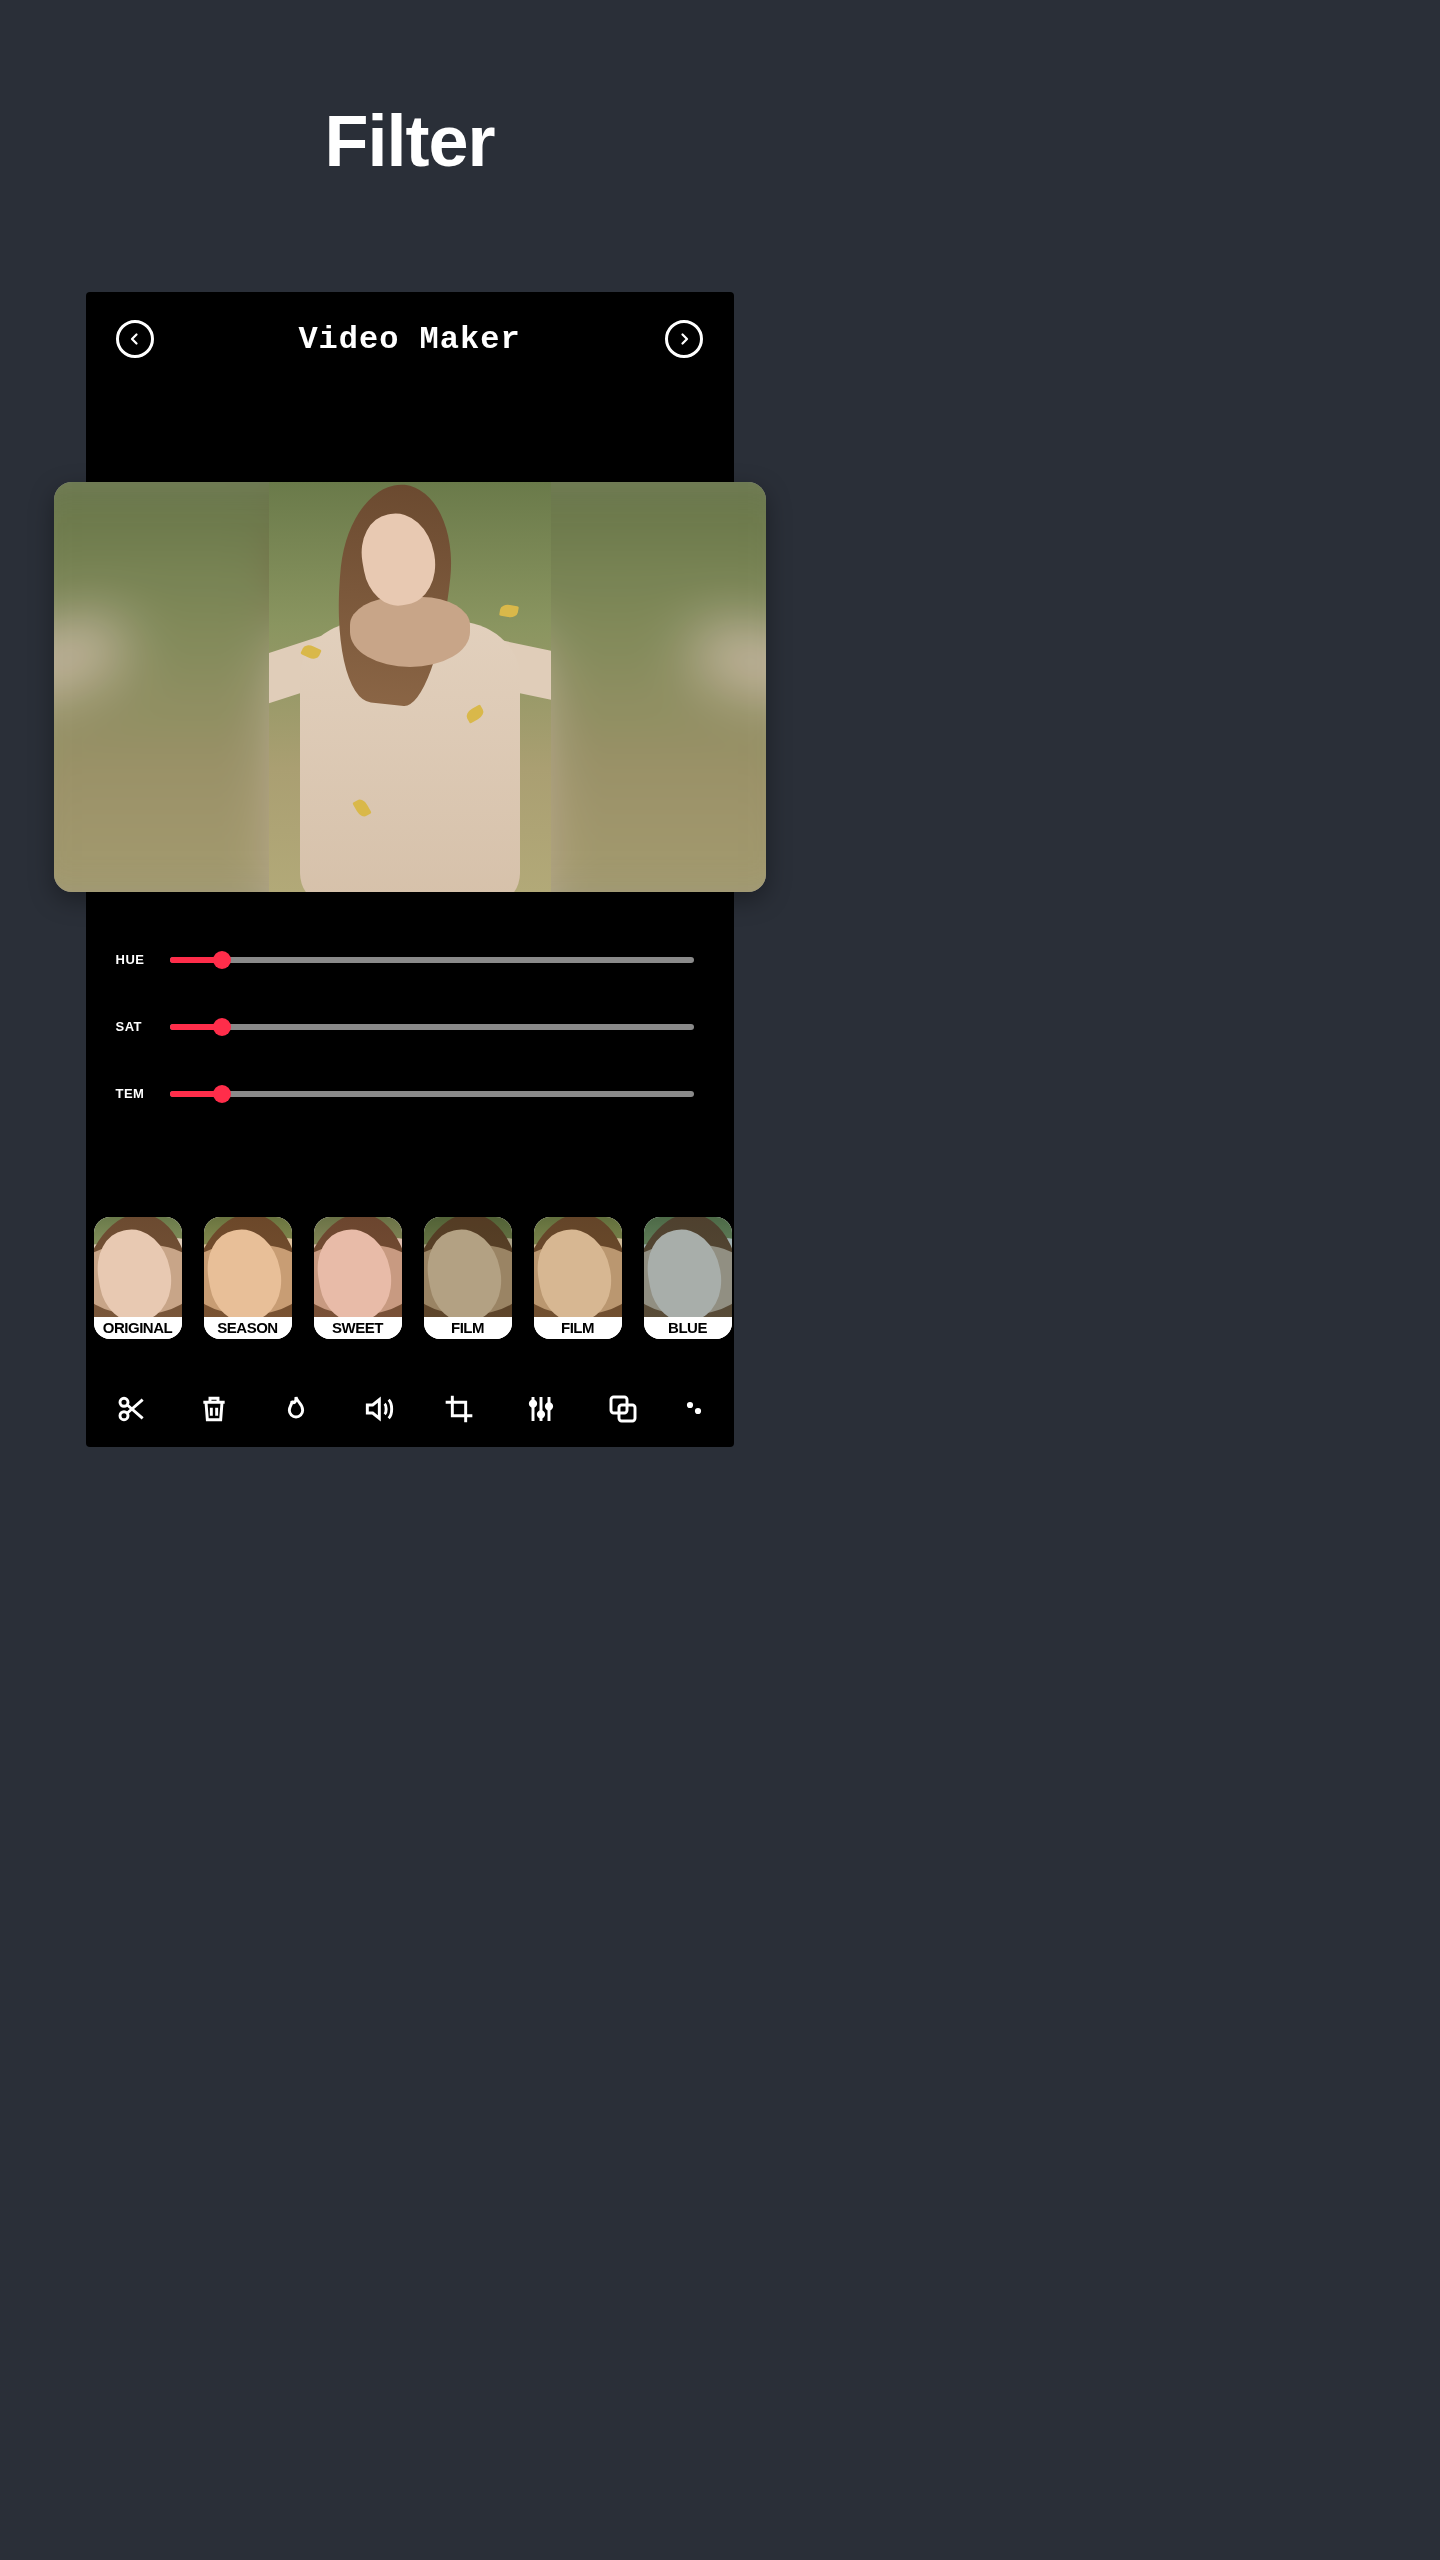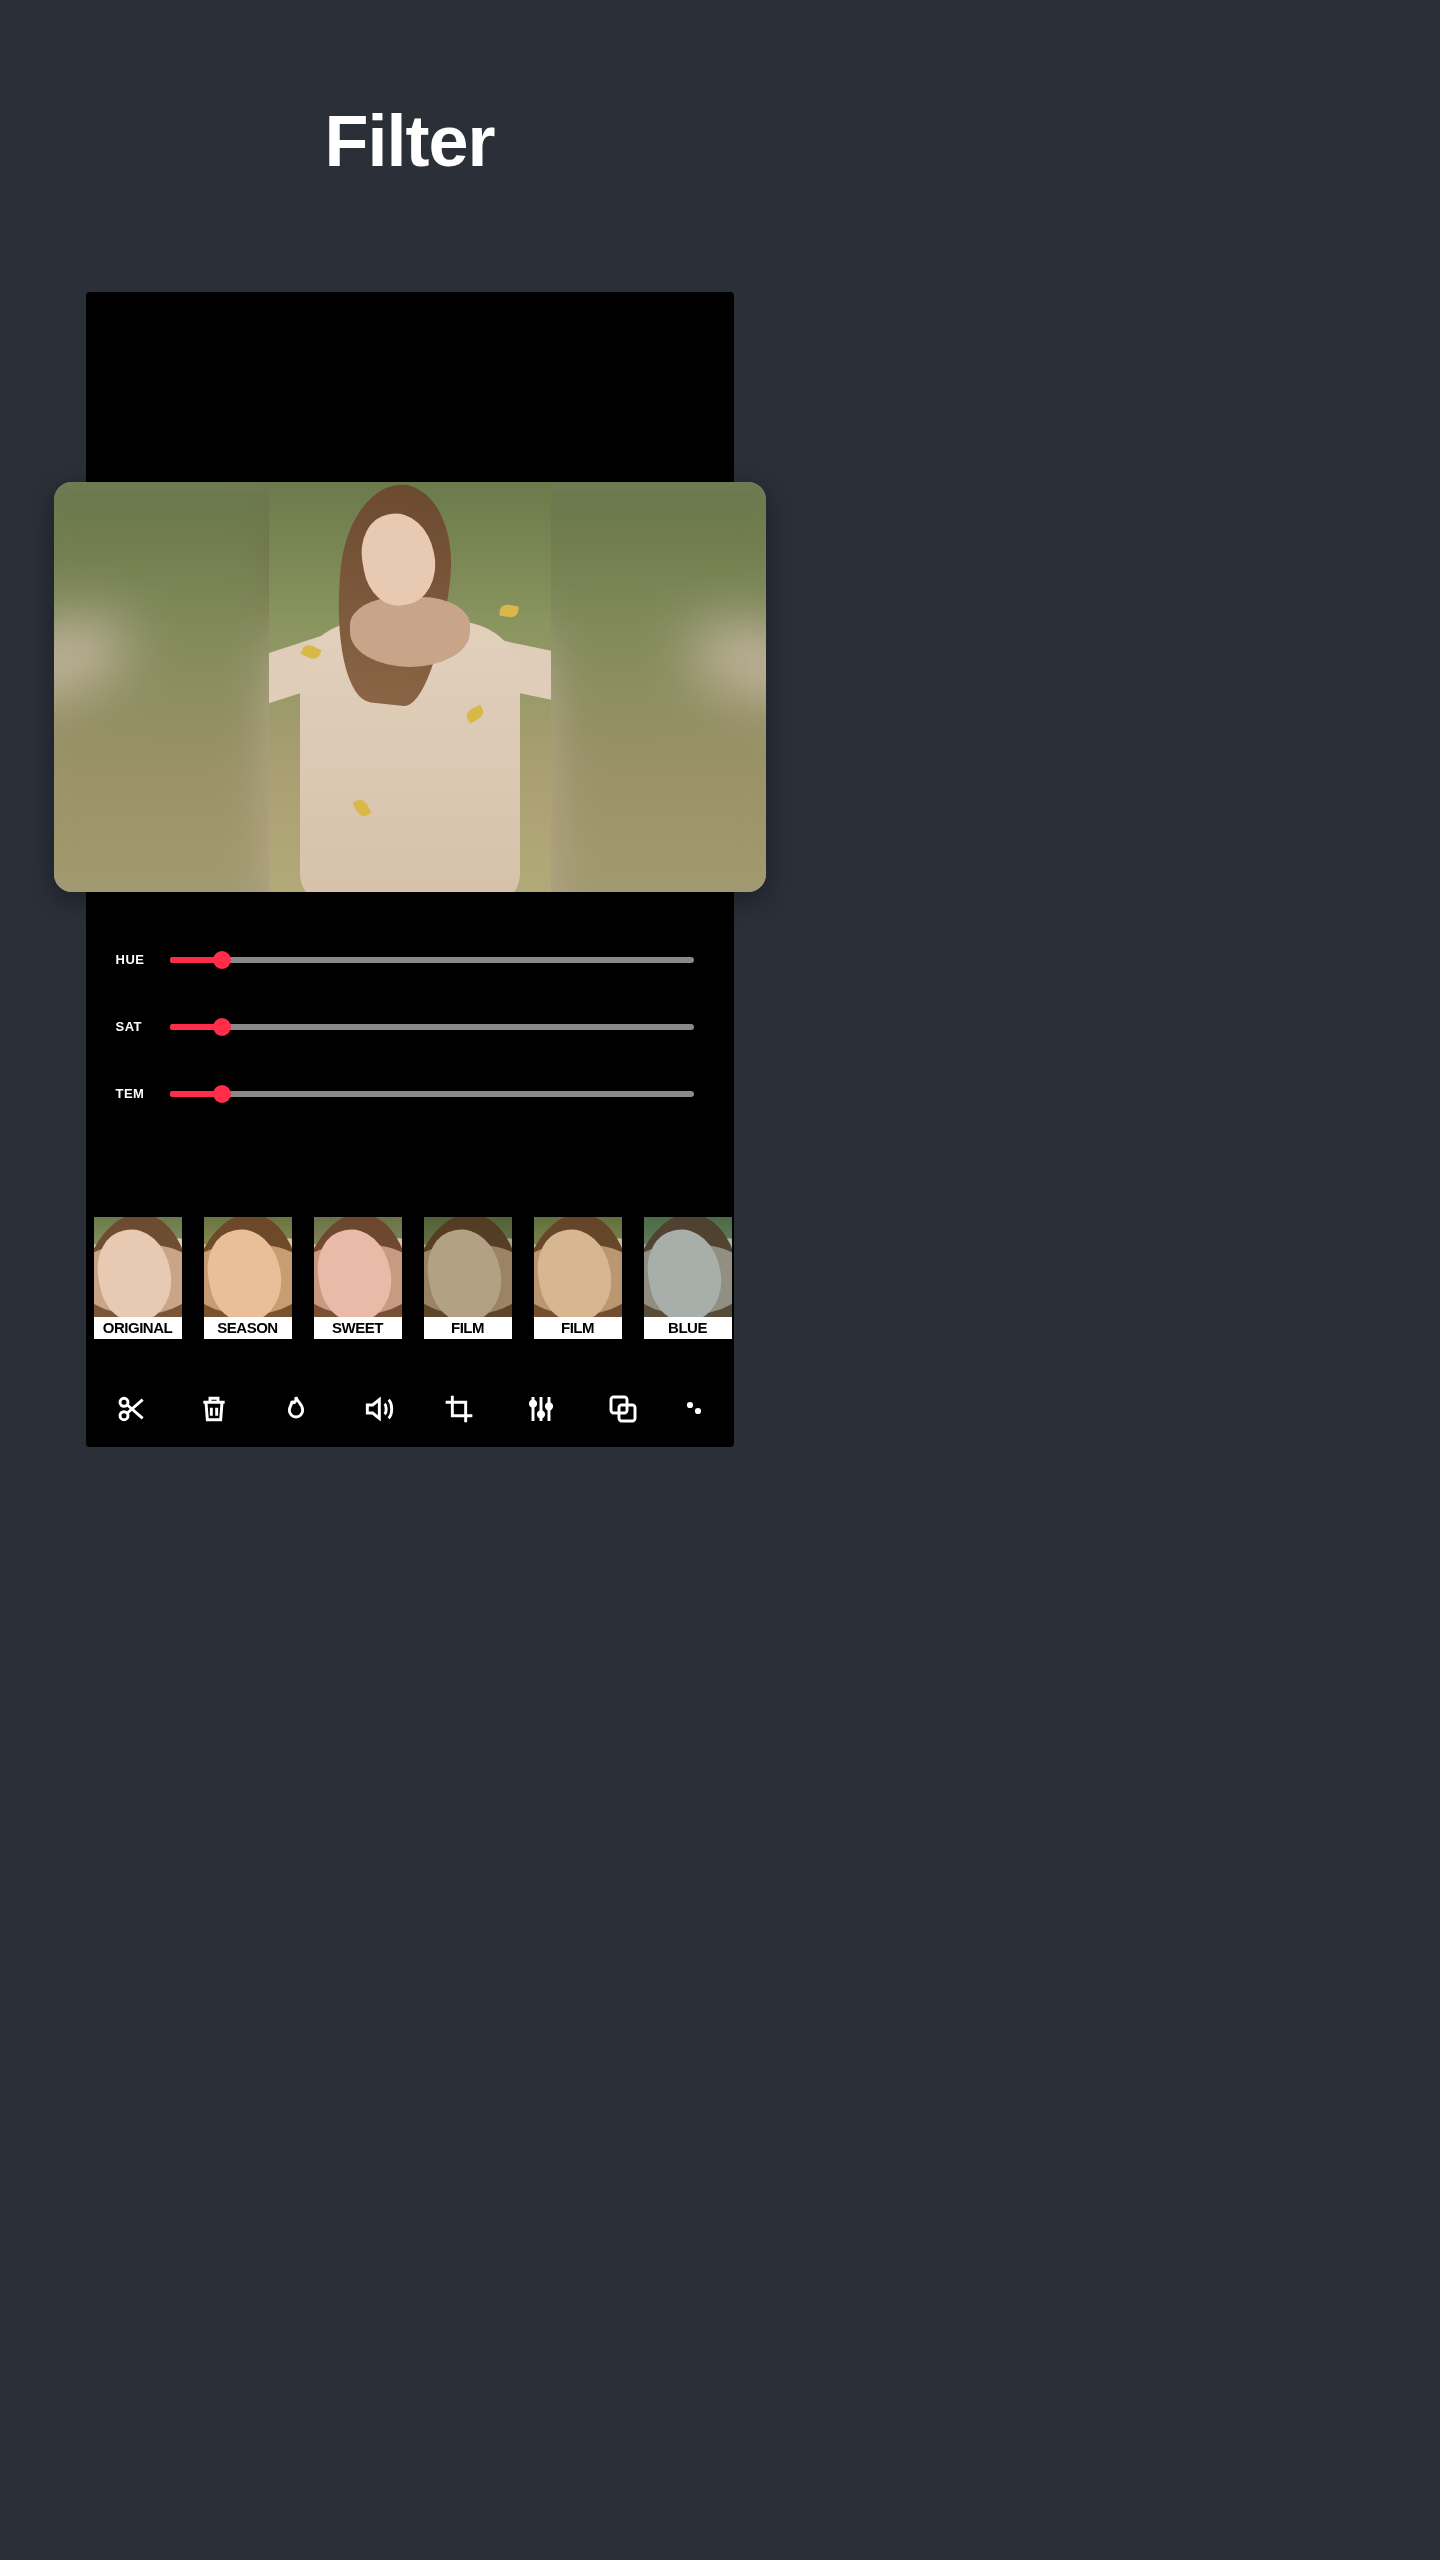--- a/index.html
+++ b/index.html
@@ -181,21 +181,21 @@
     top: 925px;
     left: 8px;
     right: 0;
     display: flex;
     gap: 22px;
     overflow: hidden;
   }
   .filter-item {
     width: 88px;
     flex-shrink: 0;
-    border-radius: 0;
+    border-radius: 16px;
     overflow: hidden;
     background: #fff;
     cursor: pointer;
     display: flex;
     flex-direction: column;
   }
   .filter-thumb {
     width: 100%;
     height: 100px;
     position: relative;
@@ -239,20 +239,33 @@
   }
   .tool-btn svg { width: 32px; height: 32px; stroke: #fff; stroke-width: 2.2; fill: none; }
 </style>
 </head>
 <body>
 
 <div class="page-title">Filter</div>
 
 <div class="phone-frame">
 
+  <div class="app-header">
+    <div class="circle-btn">
+      <svg viewBox="0 0 24 24">
+          <path d="M14 6l-6 6 6 6" stroke="#fff" stroke-width="3" fill="none" stroke-linecap="round" stroke-linejoin="round"></path>
+        </svg>
+    </div>
+    <div class="app-title">Video Maker</div>
+    <div class="circle-btn">
+      <svg viewBox="0 0 24 24">
+          <path d="M10 6l6 6-6 6" stroke="#fff" stroke-width="3" fill="none" stroke-linecap="round" stroke-linejoin="round"></path>
+        </svg>
+    </div>
+  </div>
 
   <div class="preview-card">
     <div class="preview-bg">
       <div class="scene">
         <div class="hair"></div>
           <div class="coat"></div>
           <div class="scarf"></div>
         <div class="face"></div>
           <div class="arm-l"></div>
           <div class="arm-r"></div>

